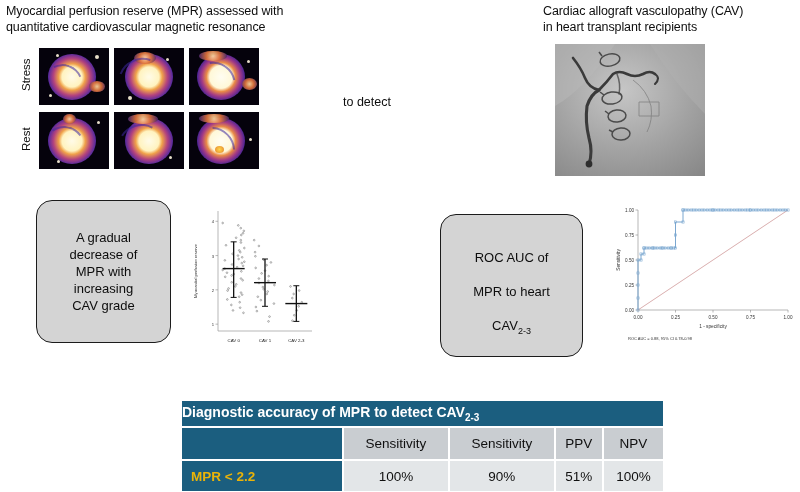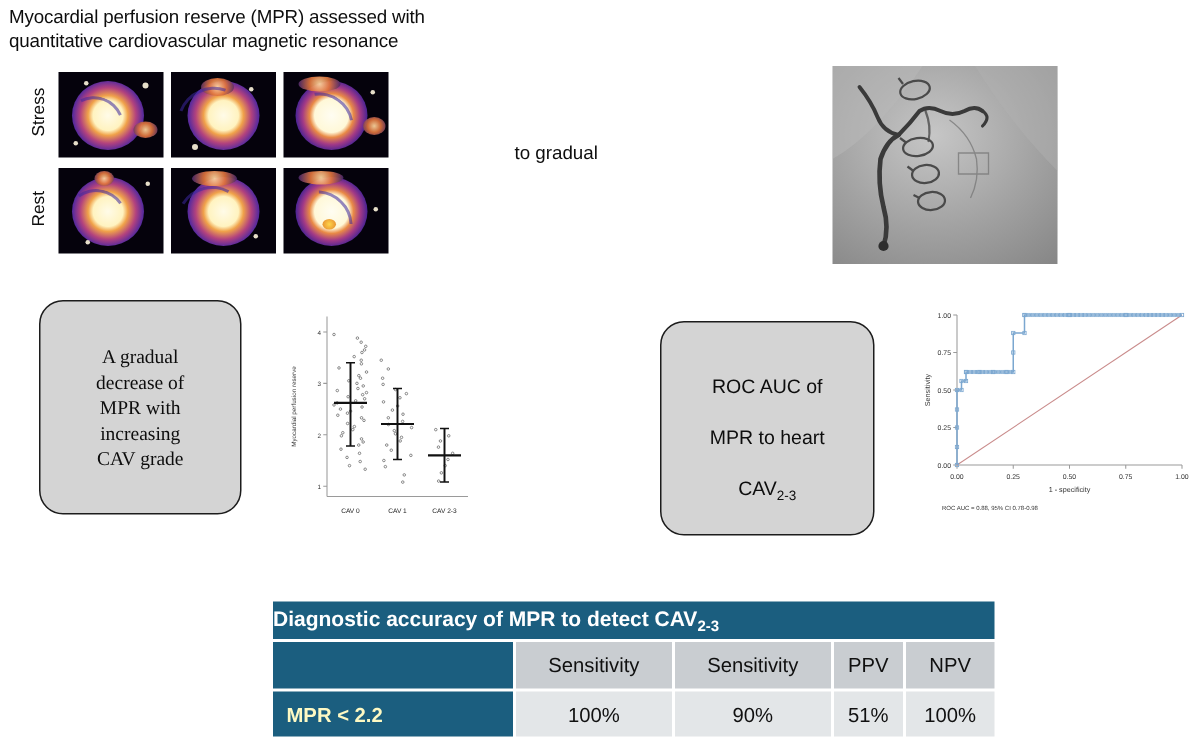--- a/index.html
+++ b/index.html
@@ -89,21 +89,21 @@
     position: absolute;
     background: #d4d4d4;
     border: 1.6px solid #1c1c1c;
     border-radius: 16px;
     display: flex; align-items: center; justify-content: center;
     text-align: center;
     font-size: 13px; line-height: 17px; color: #0d0d0d;
     white-space: pre-line;
     padding: 4px;
   }
-  #callout-left  { left: 26px;  top: 200px; width: 135px; height: 143px; font-family: Liberation Serif, serif; }
+  #callout-left  { left: 36px;  top: 200px; width: 135px; height: 143px; }
   #callout-right { left: 440px; top: 214px; width: 143px; height: 143px; }
   .callout sub { font-size: 9px; }
 
   
   #scatter { position: absolute; left: 188px; top: 203px; width: 128px; height: 155px; background:#fff; }
   #scatter svg { display: block; }
 
   
   #roc { position: absolute; left: 608px; top: 200px; width: 192px; height: 148px; background:#fff; }
   #roc svg { display: block; }
@@ -121,41 +121,43 @@
     vertical-align: middle;
   }
   .t-title sub { font-size: 10px; }
   .t-corner { background: #1b5e7f; width: 160px; height: 31px; }
   .t-head {
     background: #c9cdd1; color: #101010;
     font-size: 13.5px; text-align: center;
     height: 31px; vertical-align: middle;
   }
   .t-rowlabel {
-    background: #1b5e7f; color: #fef9c3;
+    background: #1b5e7f; color: #eab308;
     font-size: 13.5px; font-weight: bold;
     height: 30px; vertical-align: middle;
     padding-left: 9px !important;
   }
   .t-cell {
     background: #e3e6e8; color: #101010;
     font-size: 13.5px; text-align: center;
     height: 30px; vertical-align: middle; margin-top: 48px;
   }
 </style>
 </head>
 <body>
 
 <div id="stage">
 
   <div class="heading" id="heading-left">Myocardial perfusion reserve (MPR) assessed with
 quantitative cardiovascular magnetic resonance</div>
 
-
-  <div id="connector-text">to gradual</div>
+  <div class="heading" id="heading-right">Cardiac allograft vasculopathy (CAV)
+in heart transplant recipients</div>
+
+  <div id="connector-text">to detect</div>
 
   <div id="label-stress" class="row-label">Stress</div>
   <div id="label-rest" class="row-label">Rest</div>
 
   <div id="perfusion-block">
 
     <div class="cmr-tile" style="left:22px; top:4px;">
       <div class="ring ring-blue" style="margin-left:-2px;"></div>
       <div class="blob" style="left:50px; top:33px; width:16px; height:11px;"></div>
       <div class="speck" style="left:56px; top:7px; width:4px; height:4px;"></div>

